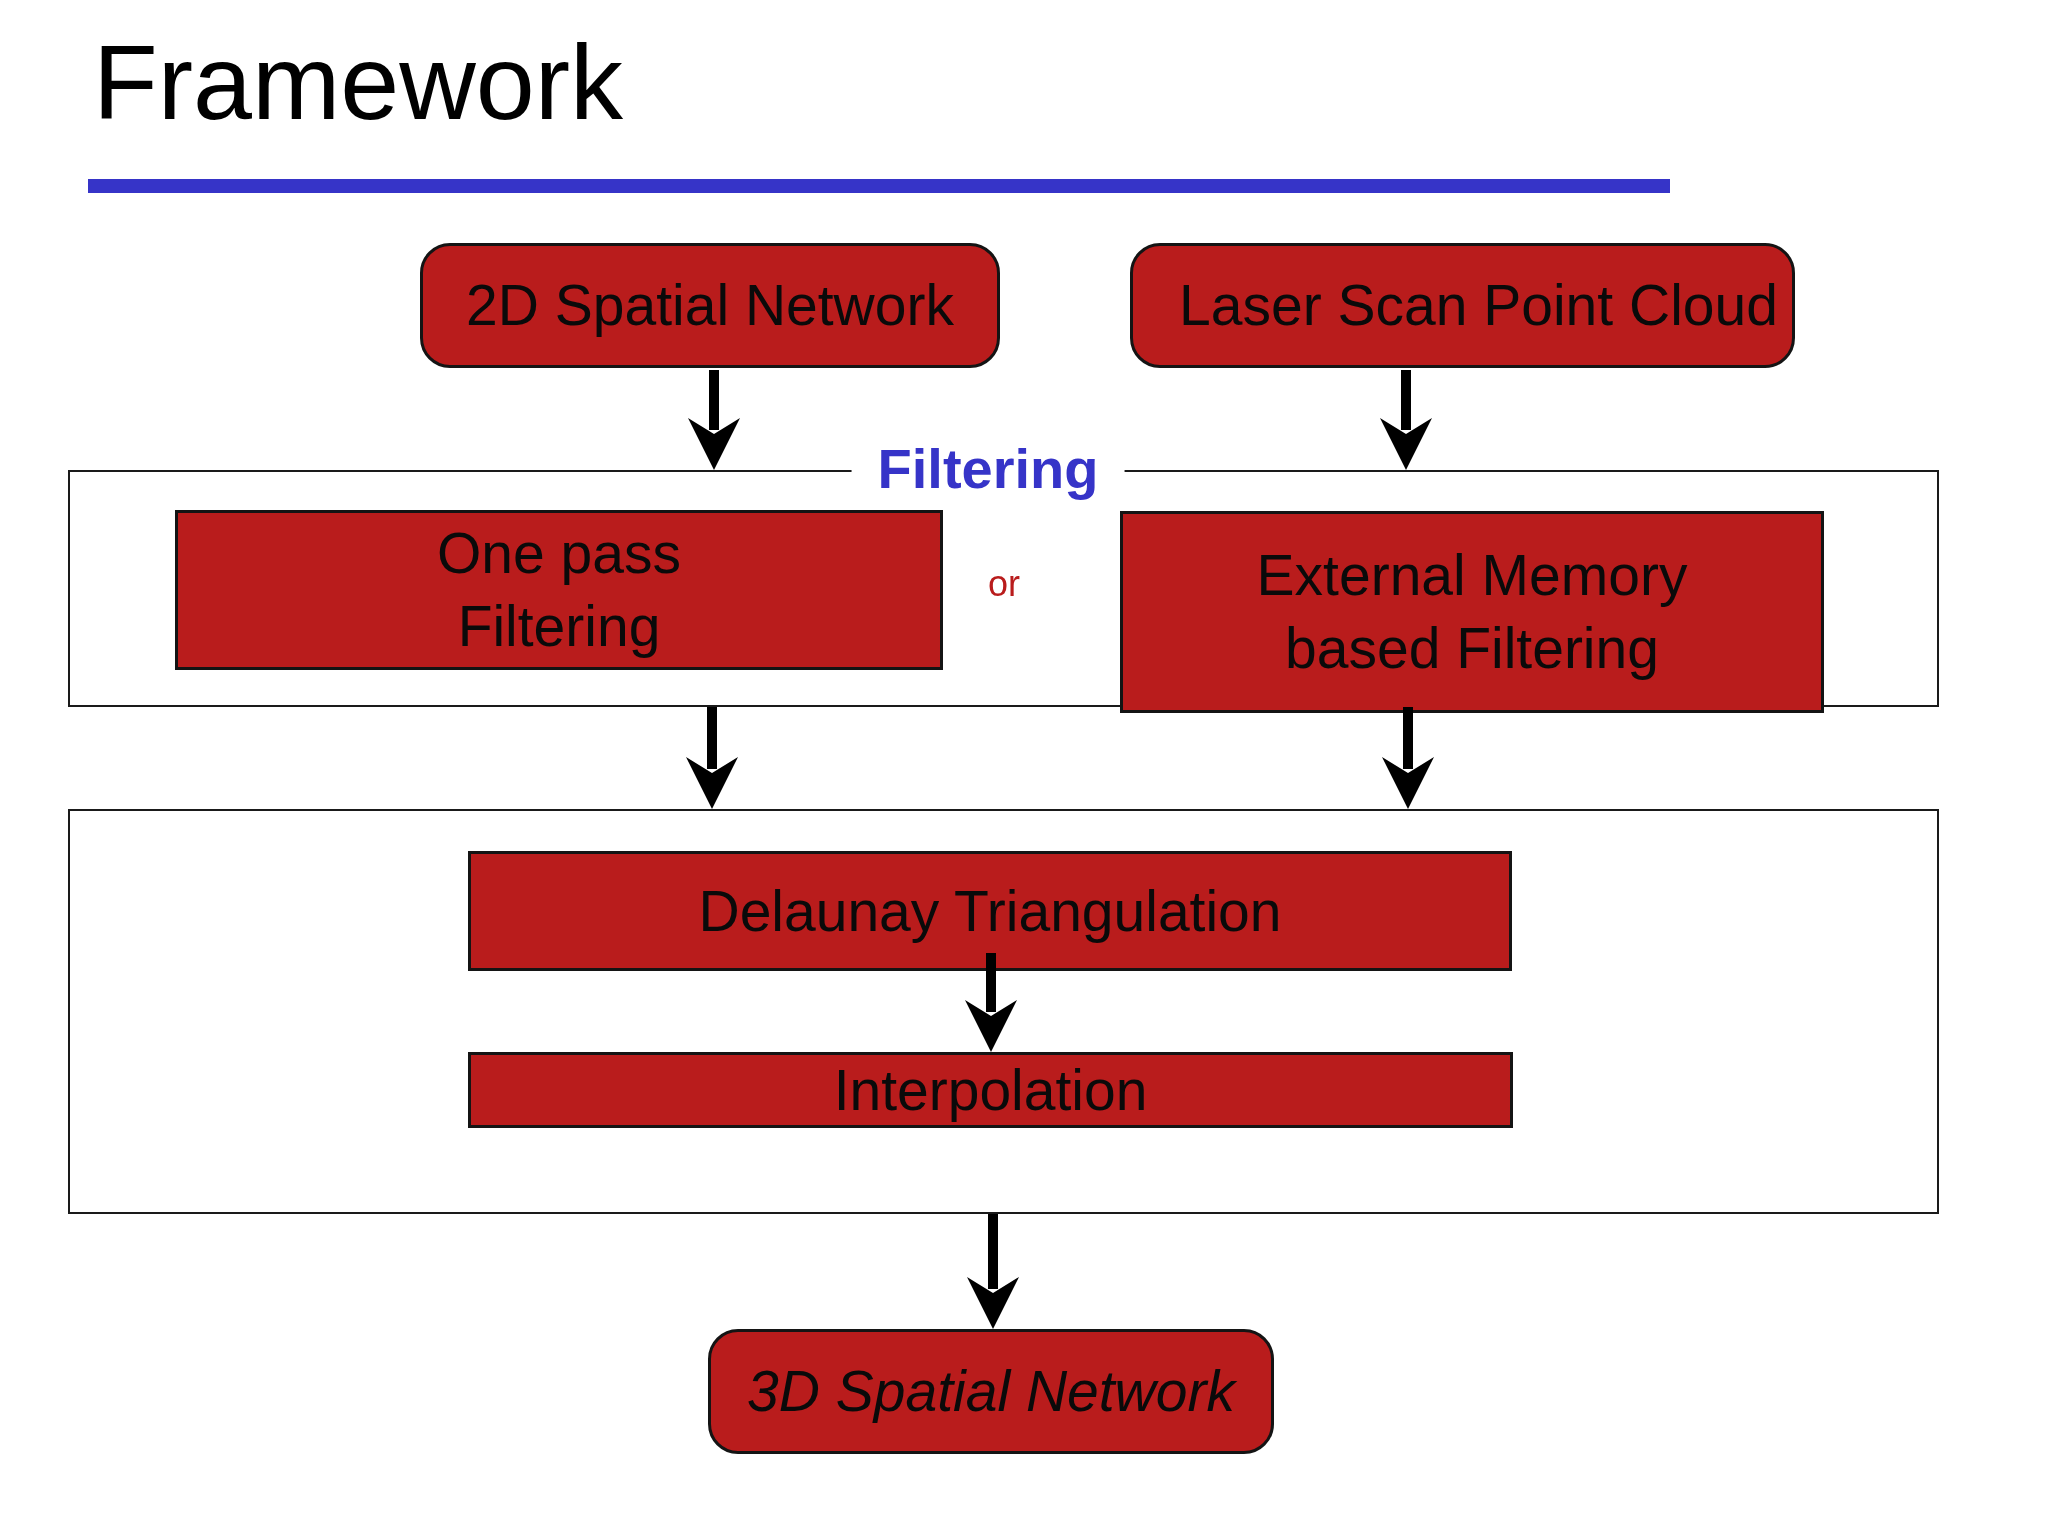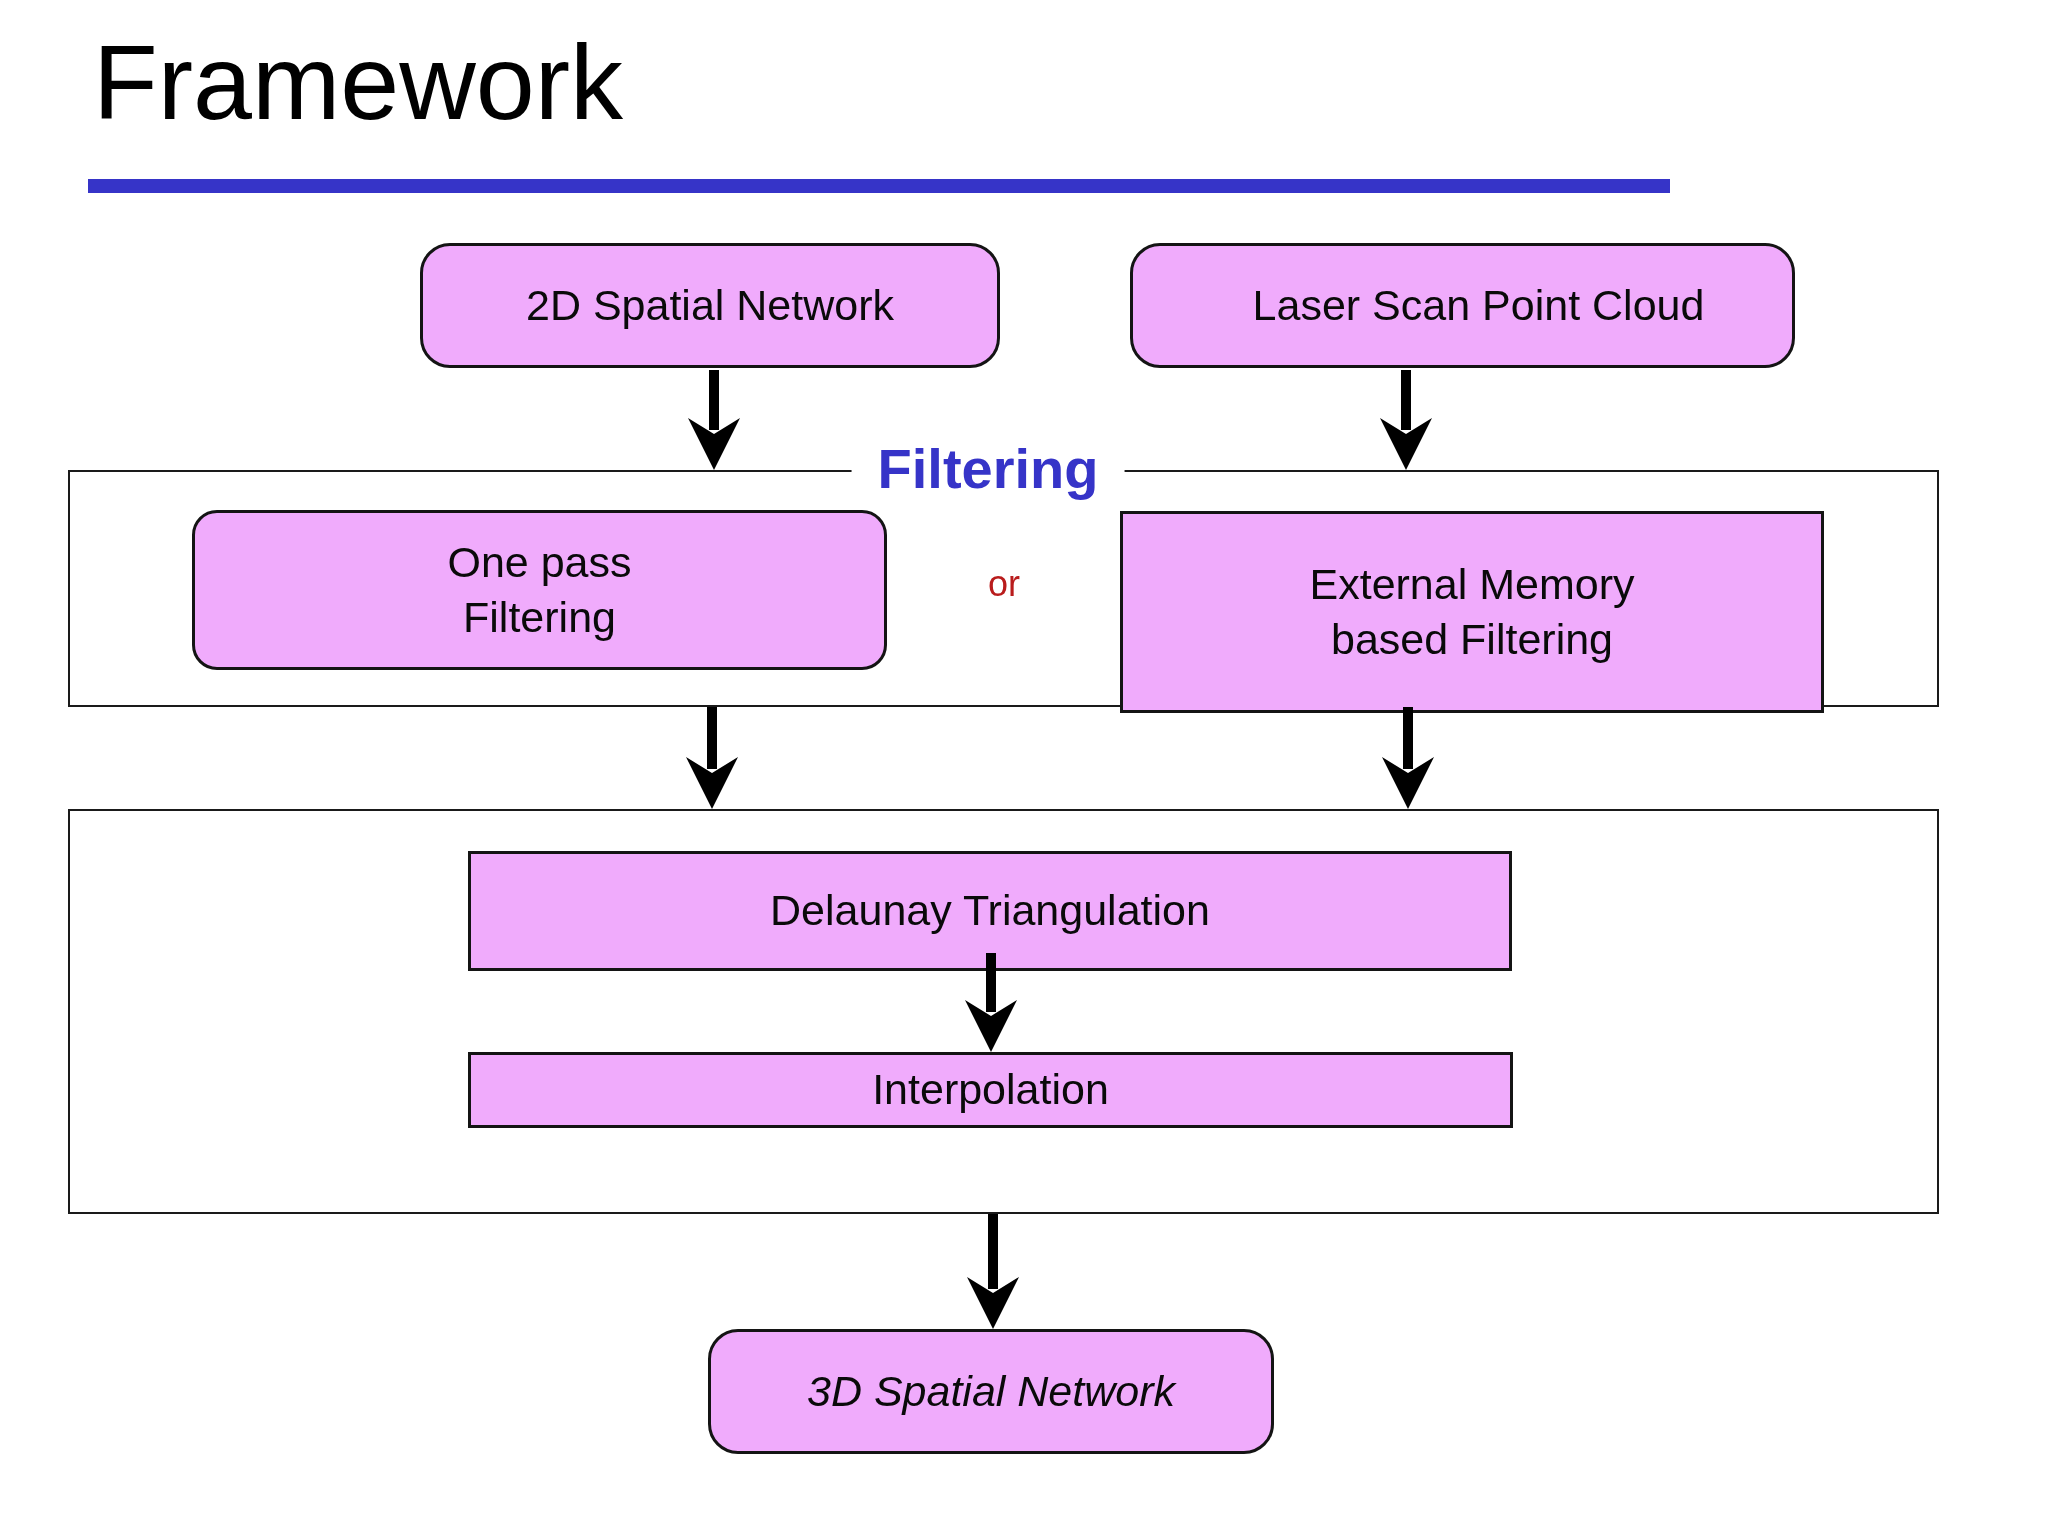--- a/index.html
+++ b/index.html
@@ -50,32 +50,32 @@
   .label-filtering { left: 988px; top: 468px; }
   .label-lifting   { left: 983px; top: 807px; }
   .node {
     position: absolute;
     display: flex;
     flex-direction: column;
     align-items: center;
     justify-content: center;
     text-align: center;
     box-sizing: border-box;
-    background: #f0abfc;
+    background: #b91c1c;
     border: 3px solid #141414;
-    font-size: 43px;
+    font-size: 57px;
     line-height: 1.28;
     color: #0a0a0a;
     z-index: 2;
     white-space: nowrap;
   }
   .rounded { border-radius: 30px; }
   .node-2d        { left: 420px;  top: 243px;  width: 580px;  height: 125px; }
   .node-laser     { left: 1130px; top: 243px;  width: 665px;  height: 125px; padding-left: 32px; }
-  .node-onepass   { left: 192px;  top: 510px;  width: 695px;  height: 160px; border-radius: 25px; }
+  .node-onepass   { left: 175px;  top: 510px;  width: 768px;  height: 160px; }
   .node-external  { left: 1120px; top: 511px;  width: 704px;  height: 202px; }
   .node-delaunay  { left: 468px;  top: 851px;  width: 1044px; height: 120px; }
   .node-interp    { left: 468px;  top: 1052px; width: 1045px; height: 76px; }
   .node-3d        { left: 708px;  top: 1329px; width: 566px;  height: 125px; font-style: italic; }
   .or-label {
     position: absolute;
     left: 1004px;
     top: 584px;
     transform: translate(-50%, -50%);
     font-size: 36px;

